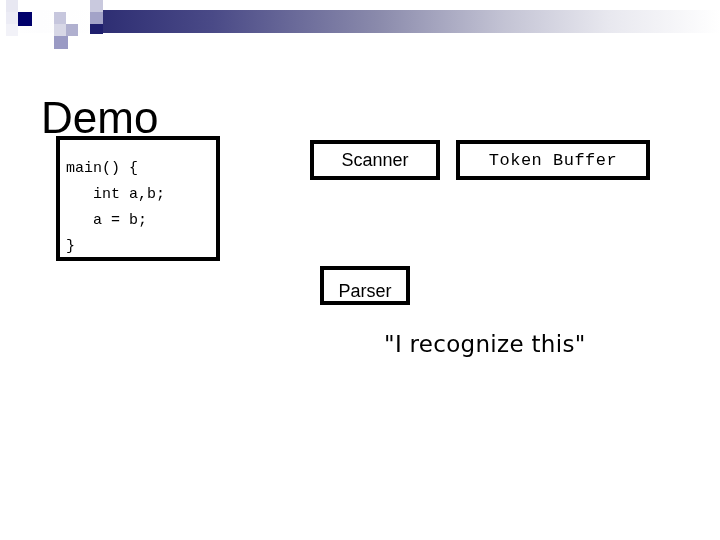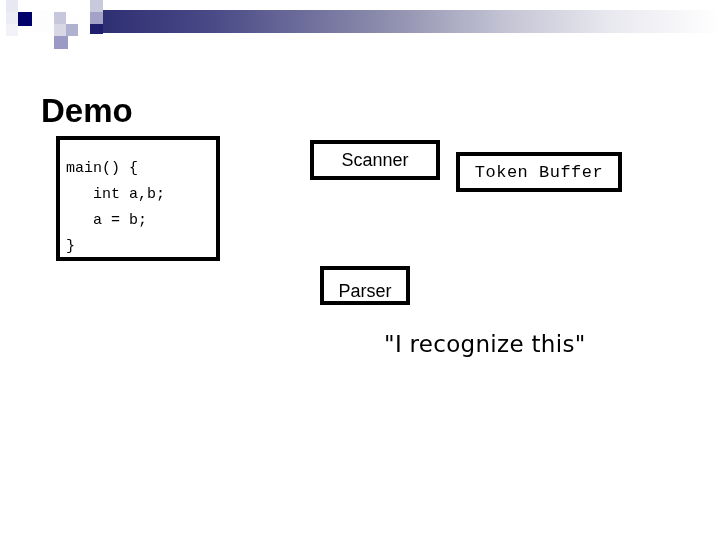--- a/index.html
+++ b/index.html
@@ -41,22 +41,22 @@
   }
   .deco-square {
     position: absolute;
   }
 
   
   #page-title {
     position: absolute;
     left: 41px;
     top: 68px;
-    font-size: 33px;
-    font-weight: bold;
+    font-size: 44px;
+    font-weight: normal;
     color: #000000;
     letter-spacing: 0px;
     line-height: 42px;
     font-family: "Liberation Sans", sans-serif;
   }
 
   
   .node-box {
     position: absolute;
     border: 4px solid #000000;
@@ -91,22 +91,22 @@
     width: 130px;
     height: 40px;
   }
   #scanner-label {
     font-family: "Liberation Sans", sans-serif;
     font-size: 18px;
   }
 
   #token-buffer-box {
     left: 456px;
-    top: 152px;
-    width: 166px;
+    top: 140px;
+    width: 194px;
     height: 40px;
   }
   #token-buffer-label {
     font-family: "Liberation Mono", "DejaVu Sans Mono", monospace;
     font-size: 17px;
     letter-spacing: 0.5px;
   }
 
   #parser-box {
     left: 320px;

